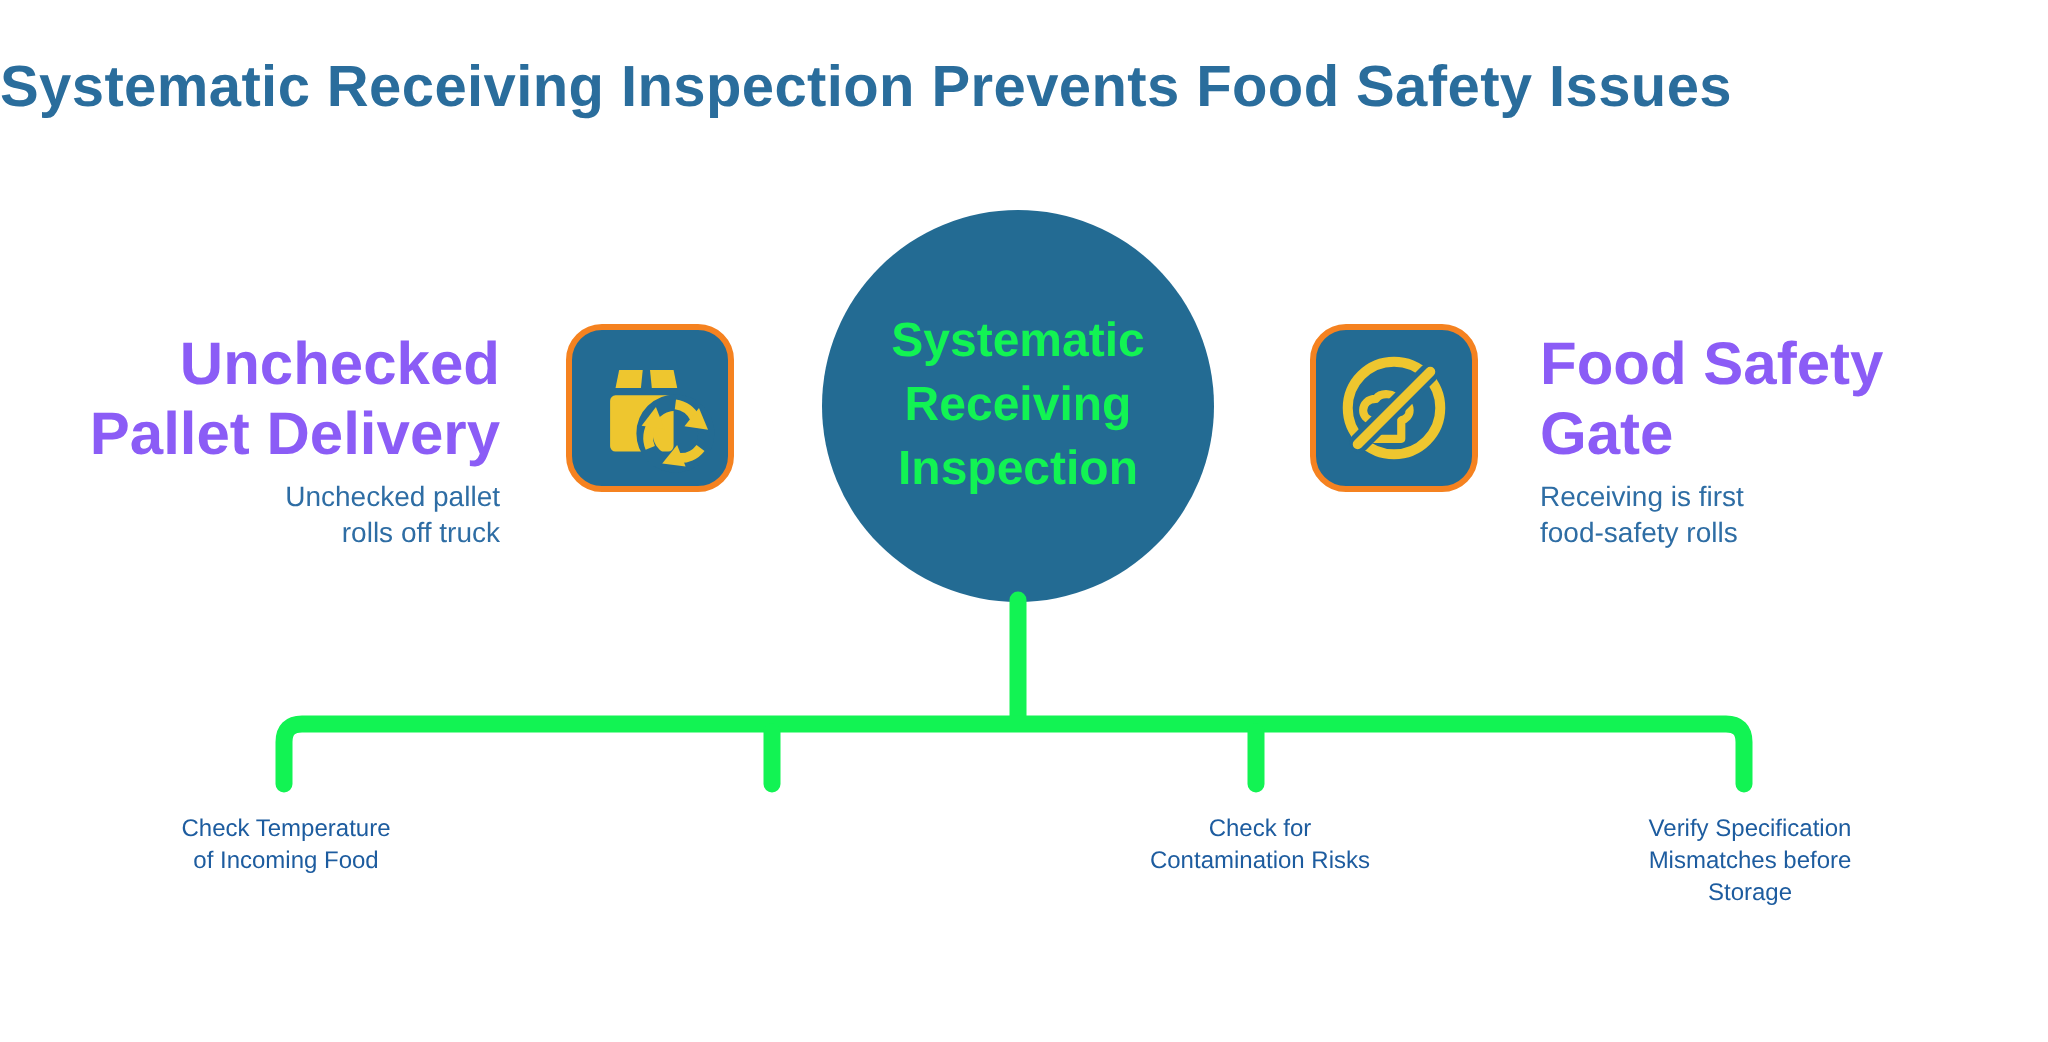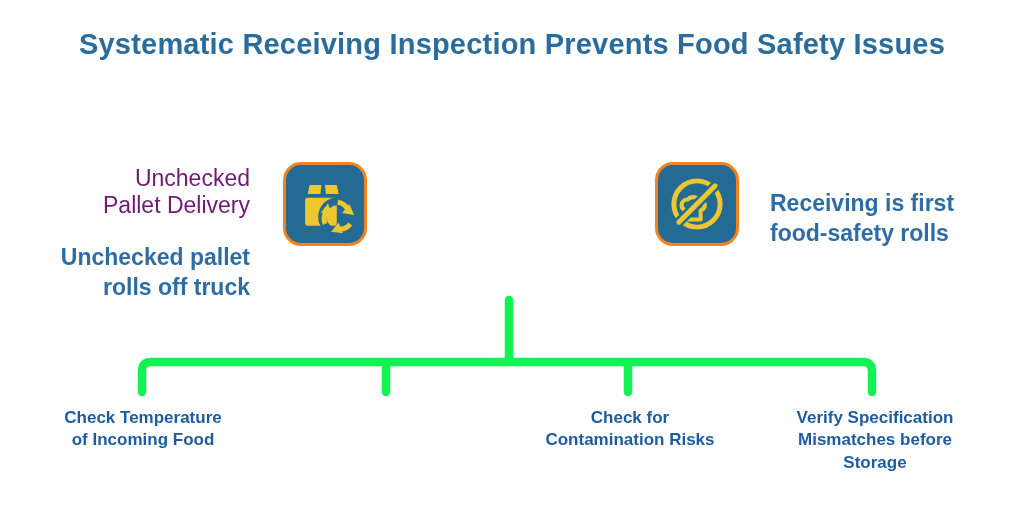--- a/index.html
+++ b/index.html
@@ -5,61 +5,60 @@
   html,body{margin:0;padding:0;background:#ffffff;}
   .stage{
     position:relative;
     width:1024px;height:521px;
     background:#fff;
     font-family:"Liberation Sans","DejaVu Sans",sans-serif;
     overflow:hidden;
   }
   .title{
     position:absolute;left:0;top:28px;width:1024px;
-    text-align:center;
     font-size:29px;font-weight:800;letter-spacing:.2px;
     color:var(--title-blue,#2a6d9c);
     white-space:pre-line;
   }
   .center-circle{
     position:absolute;left:411px;top:105px;
     width:196px;height:196px;border-radius:50%;
     background:var(--teal,#236b93);
     display:flex;align-items:center;justify-content:center;
   }
   .center-circle .label{
     color:var(--green,#12f353);
     font-size:24px;font-weight:800;line-height:1.32;
     text-align:center;white-space:pre-line;
   }
   .node-text{position:absolute;top:165px;}
   .node-text.left{right:774px;width:230px;text-align:right;}
   .node-text.right{left:770px;width:230px;text-align:left;}
   .node-heading{
-    font-size:23px;font-weight:400;line-height:1.18;color:#701a75;
+    font-size:30px;font-weight:700;line-height:1.18;color:#8b5cf6;
     white-space:pre-line;
   }
   .node-sub{
-    margin-top:24px;font-size:23px;font-weight:700;line-height:1.3;
+    margin-top:3px;font-size:14px;font-weight:400;line-height:1.3;
     color:var(--sub-blue,#2e6da4);white-space:pre-line;
   }
   .icon-tile{
     position:absolute;width:84px;height:84px;border-radius:18px;
     background:var(--teal,#236b93);
     border:3px solid var(--orange,#f58220);
     box-sizing:border-box;
     display:flex;align-items:center;justify-content:center;
   }
   .icon-tile.left{left:283px;top:162px;}
   .icon-tile.right{left:655px;top:162px;}
   .connector{position:absolute;left:0;top:0;pointer-events:none;}
   .check-label{
     position:absolute;top:407px;width:240px;
     text-align:center;
-    font-size:17px;font-weight:700;line-height:1.32;
+    font-size:12px;font-weight:400;line-height:1.32;
     color:var(--label-blue,#1d5c9f);
     white-space:pre-line;
   }
   .check-0{left:23px;}
   .check-1{left:266px;}
   .check-2{left:510px;}
   .check-3{left:755px;}
 </style>
 </head>
 <body>
@@ -91,34 +90,41 @@
 
       <circle cx="57" cy="57" r="17" fill="none" stroke="#236b93" stroke-width="9"></circle>
       <circle cx="57" cy="57" r="12" fill="#236b93" opacity="0"></circle>
 
       <use href="#rarrow"></use>
       <use href="#rarrow" transform="rotate(120 57 57)"></use>
       <use href="#rarrow" transform="rotate(240 57 57)"></use>
     </svg>
   </div>
 
+  <div class="center-circle">
+    <div class="label">Systematic
+Receiving
+Inspection</div>
+  </div>
 
   <div class="icon-tile right">
     <svg width="78" height="78" viewBox="0 0 86 86">
 
       <circle cx="43" cy="43" r="25.5" fill="none" stroke="#eec62f" stroke-width="5.5"></circle>
 
       <path d="M33 38 c-4.5 0 -7 3 -7 6.2 c0 3 2 5 4.2 5.6 L30.2 60 L47 60 L47 49.8 c2.6 -0.6 4.6 -2.7 4.6 -5.6 c0 -3.6 -3.2 -6.4 -7 -5.8 c-1.2 -3.4 -8.6 -4.4 -11.6 -0.4 Z" fill="none" stroke="#eec62f" stroke-width="4.5" stroke-linejoin="round"></path>
 
       <line x1="24" y1="62" x2="62" y2="24" stroke="#236b93" stroke-width="11" stroke-linecap="round"></line>
       <line x1="23" y1="63" x2="63" y2="23" stroke="#eec62f" stroke-width="5.5" stroke-linecap="round"></line>
     </svg>
   </div>
 
   <div class="node-text right">
+    <div class="node-heading">Food Safety
+Gate</div>
     <div class="node-sub">Receiving is first
 food-safety rolls</div>
   </div>
 
   <svg class="connector" width="1024" height="521" viewBox="0 0 1024 521">
     <g stroke="#12f353" stroke-width="8.5" fill="none" stroke-linecap="round">
       <path d="M509 300 L509 361"></path>
       <path d="M142 392 L142 371 Q142 362 151 362 L863 362 Q872 362 872 371 L872 392"></path>
       <path d="M386 366 L386 392"></path>
       <path d="M628 366 L628 392"></path>

